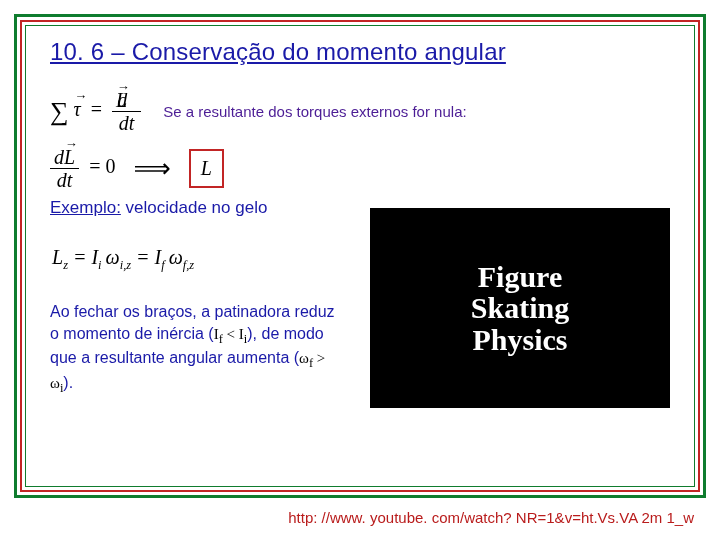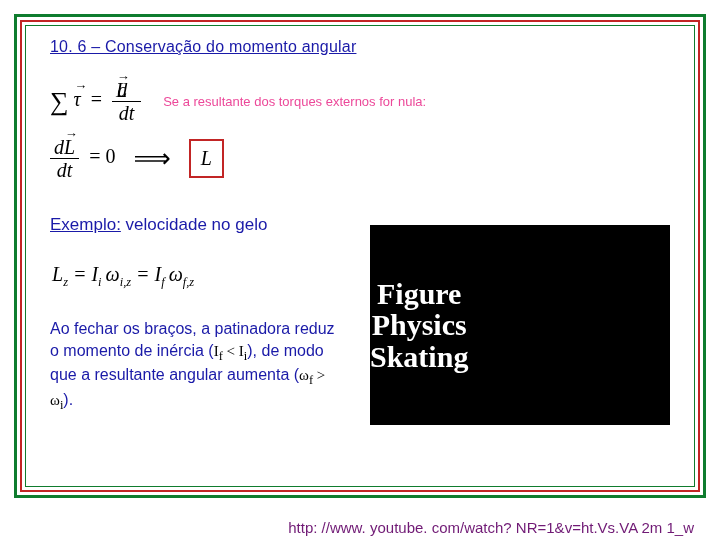--- a/index.html
+++ b/index.html
@@ -22,21 +22,21 @@
   }
   .inner-border {
     position: absolute;
     top: 25px; left: 25px; right: 25px; bottom: 53px;
     border: 1px solid #0f7c2e;
     background: #fff;
     padding: 12px 24px 18px 24px;
   }
   .title {
     color: #1a1aa8;
-    font-size: 16px;
+    font-size: 24px;
     font-weight: 400;
     text-decoration: underline;
     margin-bottom: 24px;
     letter-spacing: .2px;
   }
   .row1 {
     display: flex;
     align-items: center;
     gap: 22px;
     margin-bottom: 14px;
@@ -54,28 +54,28 @@
     font-size: .65em;
   }
   .eq .frac {
     display: inline-flex; flex-direction: column; align-items: center;
     vertical-align: middle;
     line-height: 1;
   }
   .eq .frac .num { border-bottom: 1.2px solid #000; padding: 0 4px 1px; font-style: italic;}
   .eq .frac .den { padding: 1px 4px 0; font-style: italic;}
   .statement {
-    color: #ec4899;
-    font-size: 13px;
+    color: #4c1d95;
+    font-size: 15px;
   }
   .row2 {
     display: flex;
     align-items: center;
     gap: 18px;
-    margin-bottom: 35px;
+    margin-bottom: 8px;
   }
   .arrow-long {
     font-family: "Times New Roman", serif;
     font-size: 26px;
   }
   .box-red {
     border: 2px solid #c22525;
     padding: 6px 10px;
     font-family: "Times New Roman", serif;
     font-size: 20px;
@@ -112,40 +112,40 @@
     font-size: 15px;
   }
   .video-panel {
     width: 300px;
     height: 200px;
     background: #000;
     color: #fff;
     display: flex;
     flex-direction: column;
     justify-content: center;
-    align-items: flex-start;
+    align-items: center;
     font-family: "Times New Roman", serif;
     text-align: center;
     gap: 10px;
     margin-top: -34px;
   }
   .video-title {
     font-size: 30px;
     font-weight: bold;
     line-height: 1.05;
   }
   .video-credit {
     font-size: 15px;
     line-height: 1.3;
   }
   .footer-url {
     position: absolute;
-    bottom: 4px;
+    bottom: 14px;
     right: 26px;
-    color: #701a75;
+    color: #b91c1c;
     font-size: 15px;
   }
   .sigma { font-family: "Times New Roman", serif; font-size: 26px; vertical-align: -4px;}
 </style>
 </head>
 <body>
 
 <div class="outer-border"></div>
 <div class="mid-border"></div>
 <div class="inner-border">
@@ -189,21 +189,21 @@
         L<span class="sub">z</span> = I<span class="sub">i</span> ω<span class="sub">i,z</span> = I<span class="sub">f</span> ω<span class="sub">f,z</span>
       </div>
       <div class="paragraph">
         <span>Ao fechar os braços, a patinadora reduz o momento de inércia (</span><span class="math">I<sub>f</sub> &lt; I<sub>i</sub></span><span>), de modo que a resultante angular aumenta (</span><span class="math">ω<sub>f</sub> &gt; ω<sub>i</sub></span><span>).</span>
       </div>
     </div>
 
     <div class="video-panel">
       <div class="video-title">
         <div>Figure</div>
+        <div>Skating</div>
         <div>Physics</div>
-        <div>Skating</div>
       </div>
     </div>
   </div>
 
 </div>
 
 <div class="footer-url">http: //www. youtube. com/watch? NR=1&amp;v=ht.Vs.VA 2m 1_w</div>
 
 </body></html>

